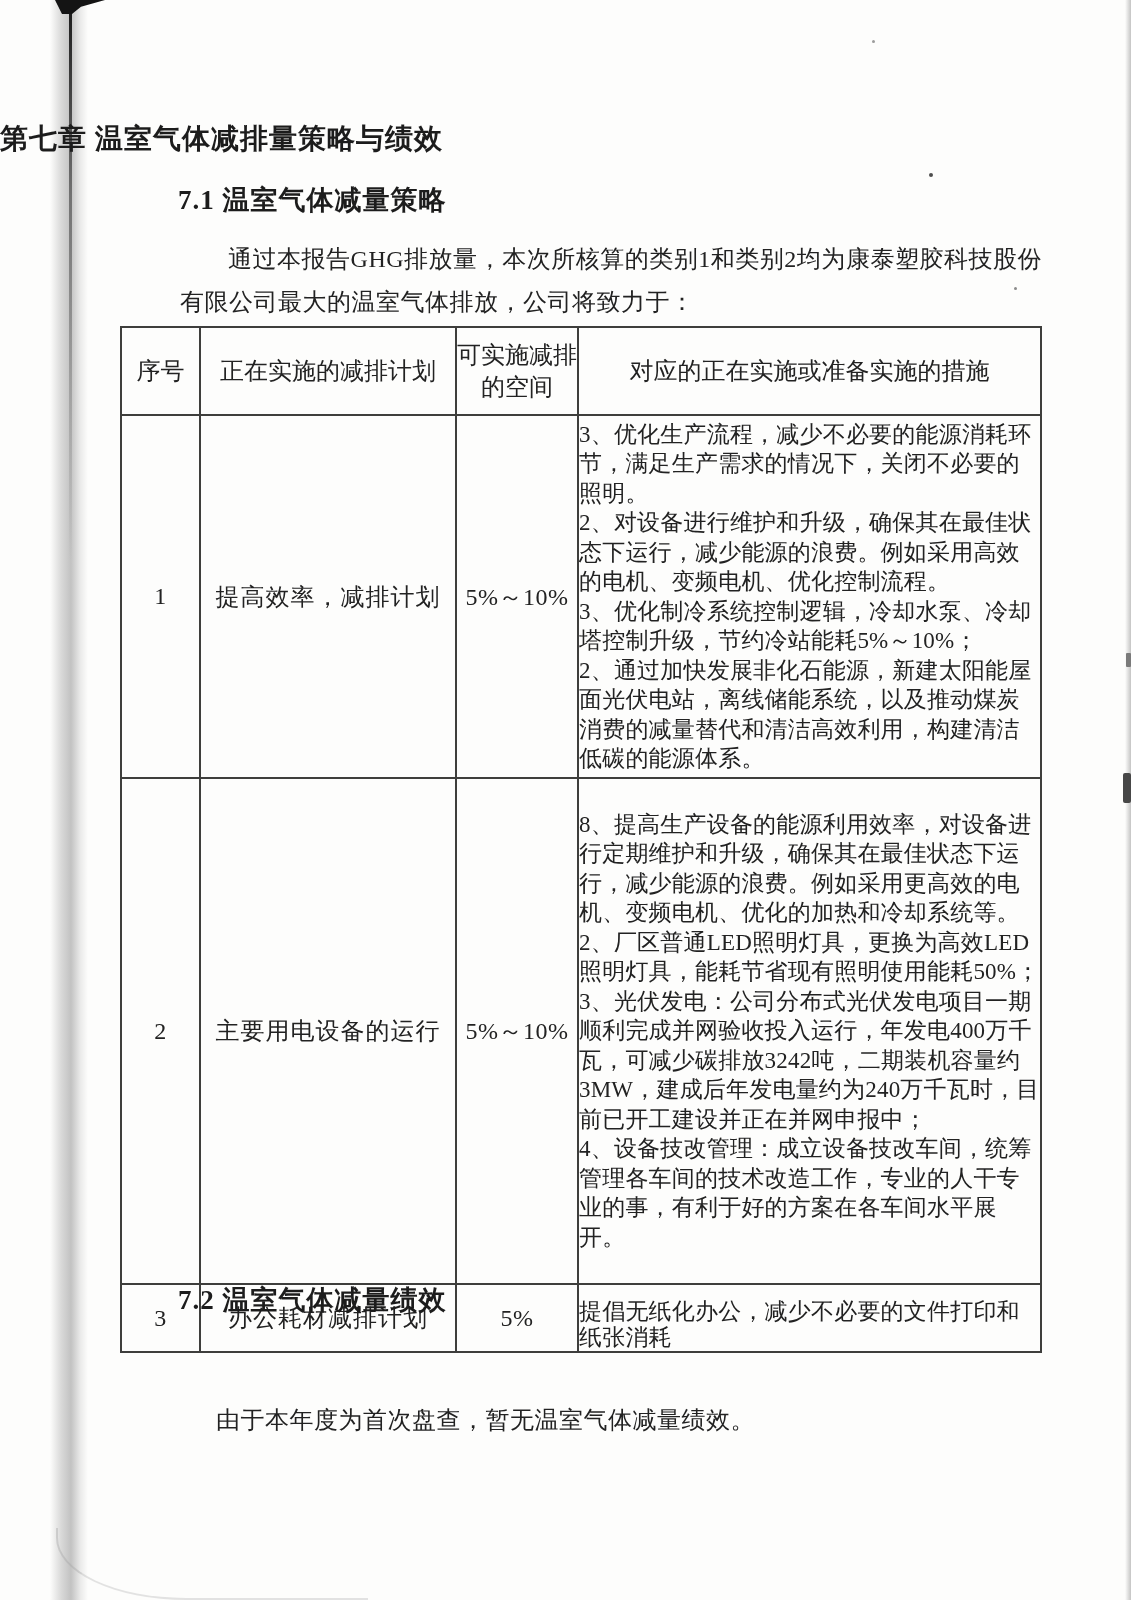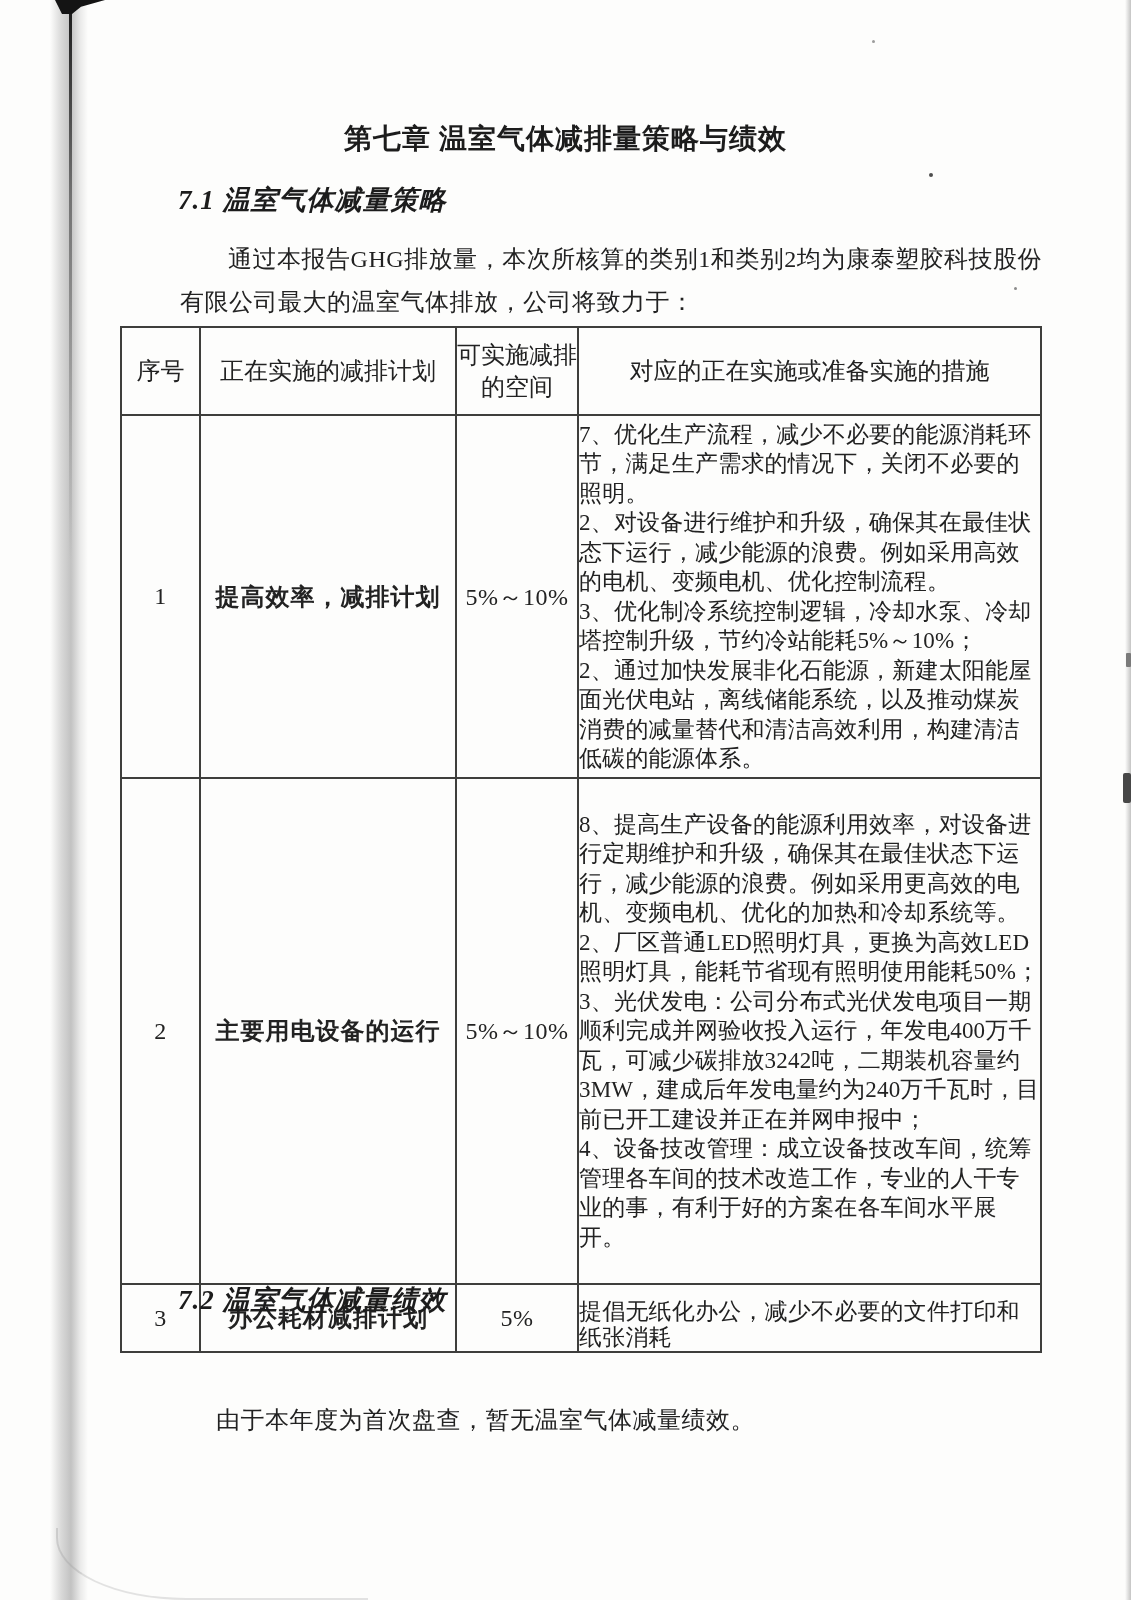--- a/index.html
+++ b/index.html
@@ -42,27 +42,27 @@
     border-bottom:2px solid rgba(165,165,165,.30);
     border-bottom-left-radius:130px 62px;
   }
   .speck-a { position:absolute; left:929px; top:173px; width:4px; height:4px; background:#4e4e4e; border-radius:50%; }
   .speck-b { position:absolute; left:872px; top:40px; width:3px; height:3px; background:#9c9c9c; border-radius:50%; }
   .speck-c { position:absolute; left:1014px; top:287px; width:3px; height:3px; background:#8b8b8b; border-radius:50%; }
 
   
   .chapter-title {
     position:absolute; left:0; top:120px; width:1131px;
-    margin:0; text-align:center;
+    margin:0; text-align:left;
     font-size:28px; font-weight:bold; letter-spacing:1px;
     color:#1c1c1c;
   }
   .sec-heading {
     position:absolute; left:178px; margin:0;
-    font-size:27px; font-weight:bold; letter-spacing:1px; color:#1c1c1c;font-style:italic;
+    font-size:27px; font-weight:bold; letter-spacing:1px; color:#1c1c1c;
   }
   .sec-71 { top:182px; }
   .sec-72 { top:1282px; }
   .intro-para {
     position:absolute; left:180px; top:238px; width:862px; margin:0;
     font-size:24px; line-height:43px; letter-spacing:.5px;
     text-indent:2em; text-align:justify; color:#222;
   }
   .closing-para {
     position:absolute; left:216px; top:1404px; width:820px; margin:0;
@@ -78,21 +78,21 @@
   table.ghg th, table.ghg td {
     border:2px solid #3e3e3c;
     padding:0; vertical-align:middle;
   }
   table.ghg thead tr { height:88px;margin-top:26px; }
   tr.row-1 { height:363px; }
   tr.row-2 { height:506px; }
   tr.row-3 { height:57px; }
   th.h-cell { font-weight:normal; text-align:center; line-height:32px; padding:2px 8px; }
   td.c-no, td.c-space { text-align:center; letter-spacing:.5px; }
-  td.c-plan { text-align:center; letter-spacing:1px;font-weight:bold; }
+  td.c-plan { text-align:center; letter-spacing:1px; }
   td.c-measures {
     vertical-align:top; text-align:left;
     padding:2px 8px 2px 10px;
     font-size:23px; line-height:29.5px; letter-spacing:.2px;
   }
   tr.row-3 td.c-measures { line-height:26px; padding-top:14px; }
   .measure-item { margin:0; }
 </style>
 </head>
 <body>
@@ -130,21 +130,21 @@
         <th class="h-cell">可实施减排的空间</th>
         <th class="h-cell">对应的正在实施或准备实施的措施</th>
       </tr>
     </thead>
     <tbody>
       <tr class="row-1">
         <td class="c-no">1</td>
         <td class="c-plan">提高效率，减排计划</td>
         <td class="c-space">5%～10%</td>
         <td class="c-measures">
-          <div class="measure-item">7、优化生产流程，减少不必要的能源消耗环节，满足生产需求的情况下，关闭不必要的照明。</div>
+          <div class="measure-item">3、优化生产流程，减少不必要的能源消耗环节，满足生产需求的情况下，关闭不必要的照明。</div>
           <div class="measure-item">2、对设备进行维护和升级，确保其在最佳状态下运行，减少能源的浪费。例如采用高效的电机、变频电机、优化控制流程。</div>
           <div class="measure-item">3、优化制冷系统控制逻辑，冷却水泵、冷却塔控制升级，节约冷站能耗5%～10%；</div>
           <div class="measure-item">2、通过加快发展非化石能源，新建太阳能屋面光伏电站，离线储能系统，以及推动煤炭消费的减量替代和清洁高效利用，构建清洁低碳的能源体系。</div>
         </td>
       </tr>
       <tr class="row-2">
         <td class="c-no">2</td>
         <td class="c-plan">主要用电设备的运行</td>
         <td class="c-space">5%～10%</td>
         <td class="c-measures">

